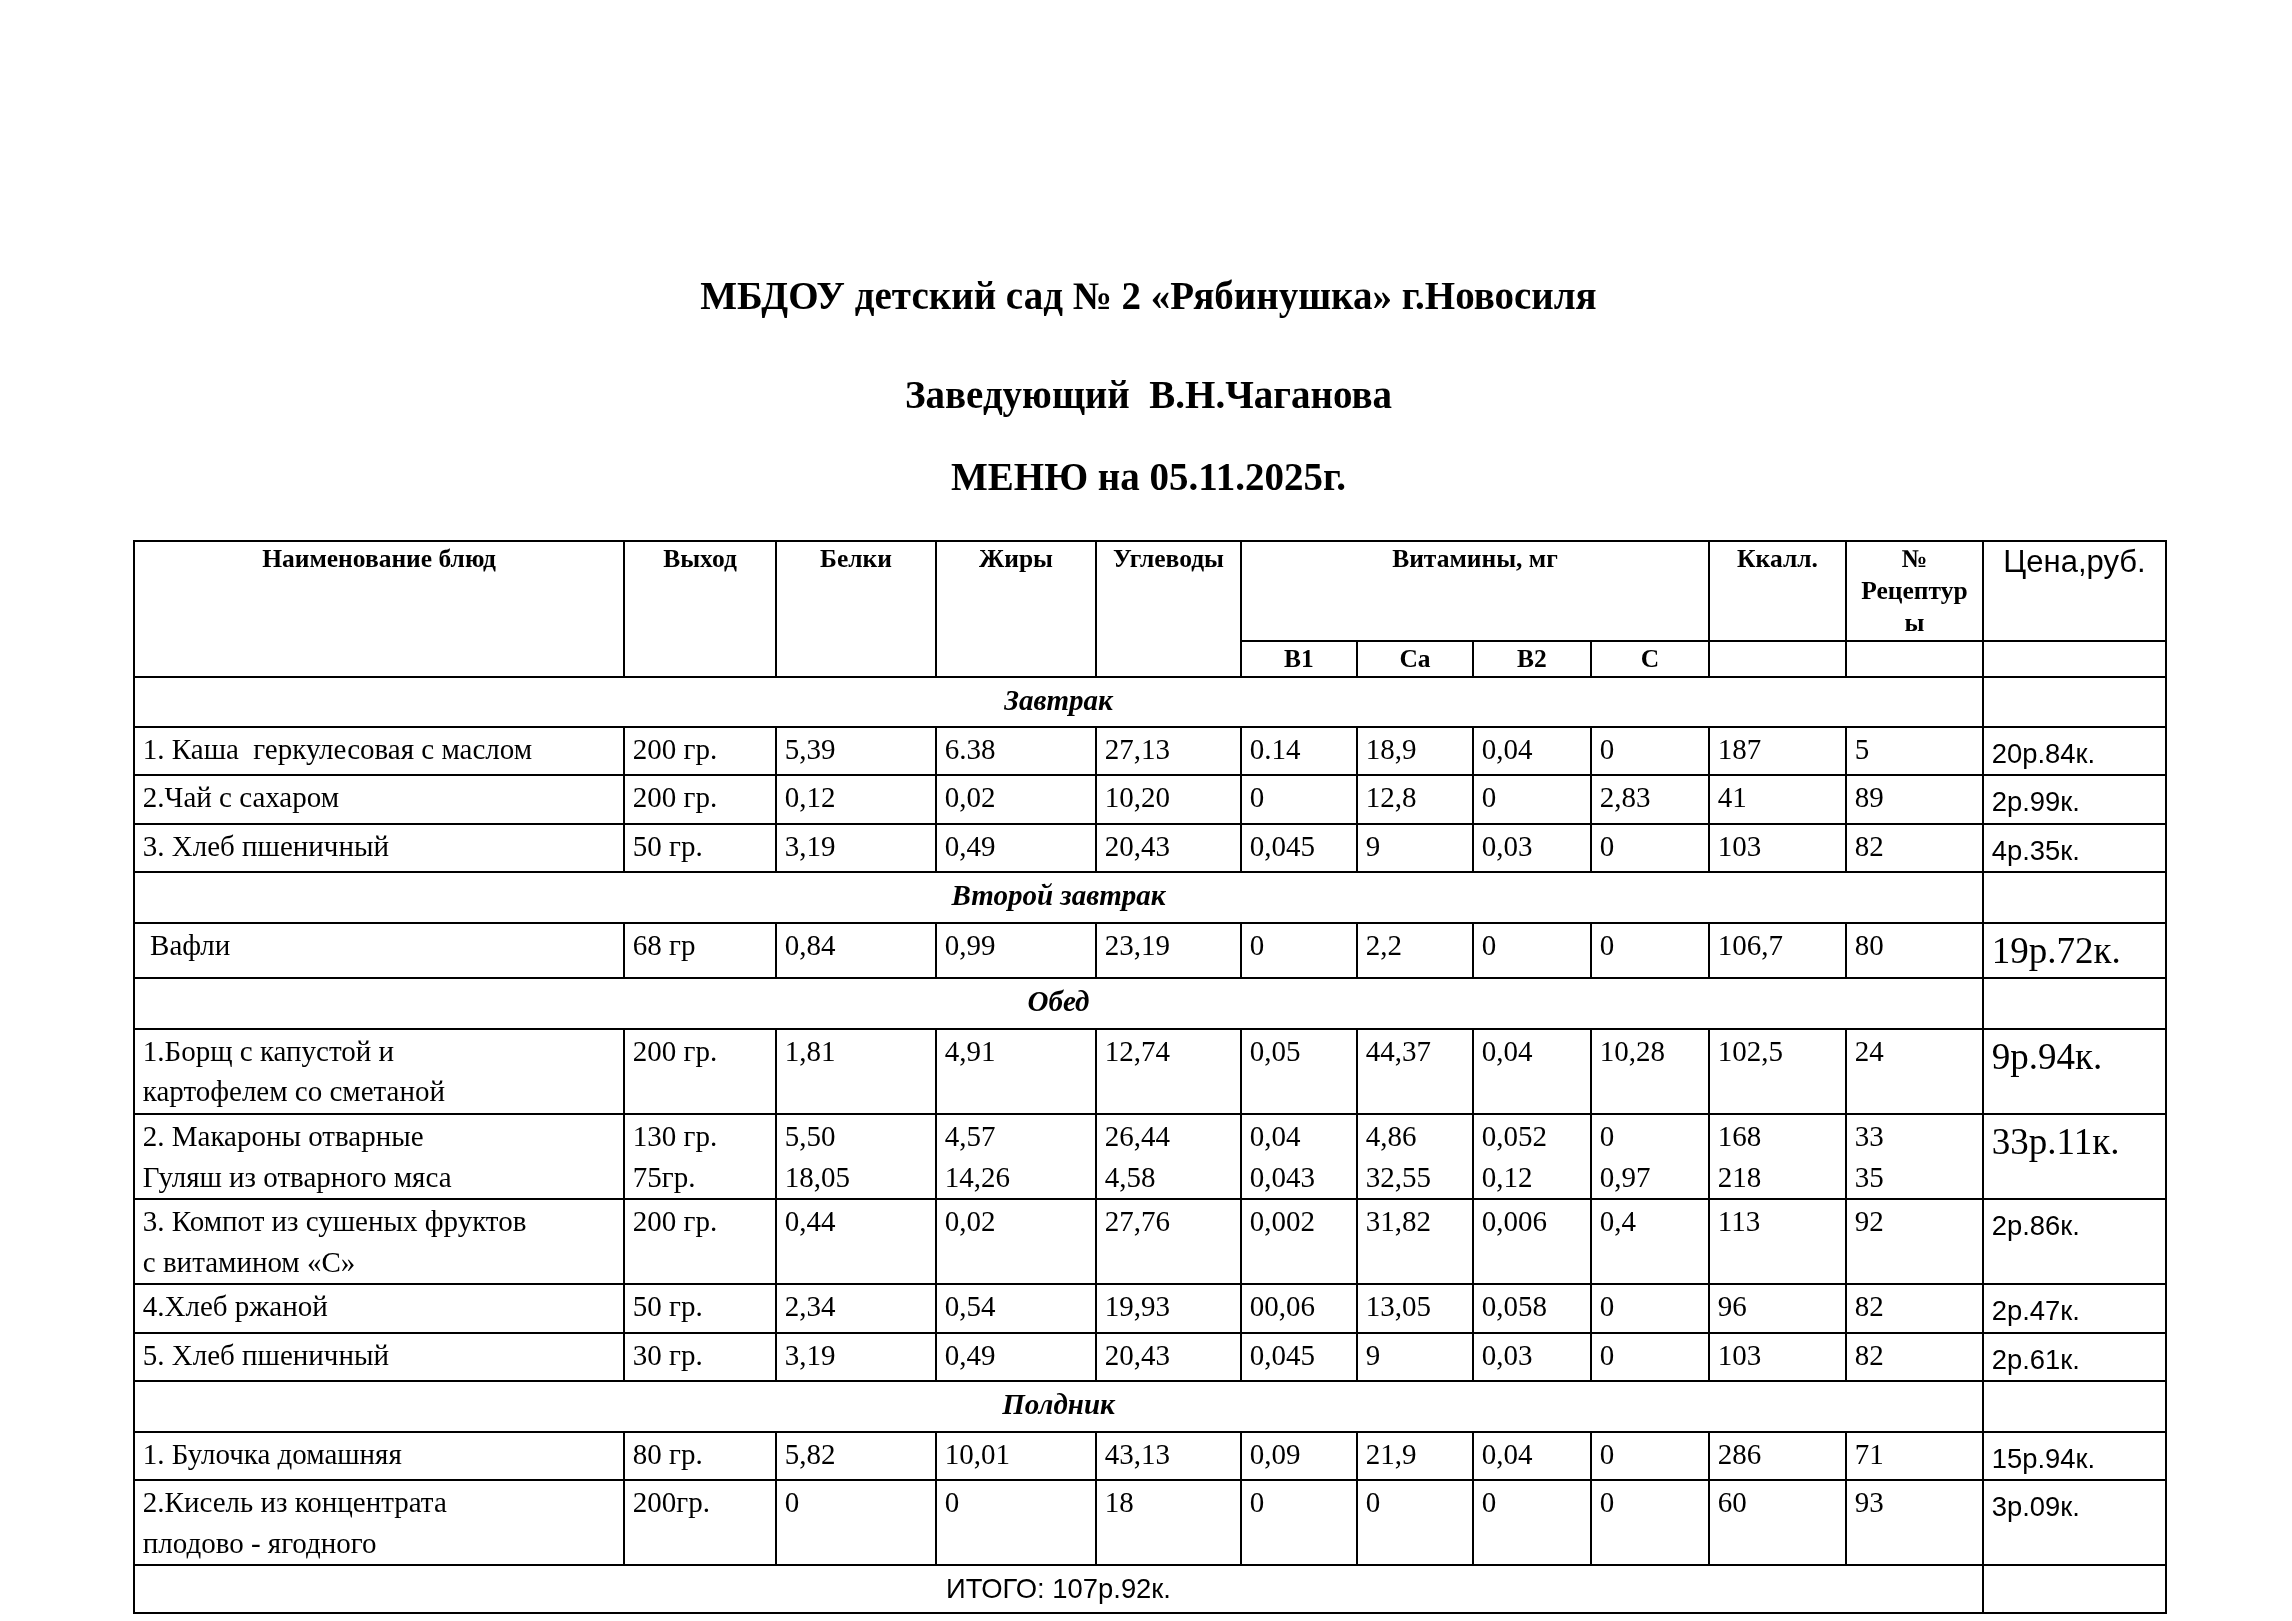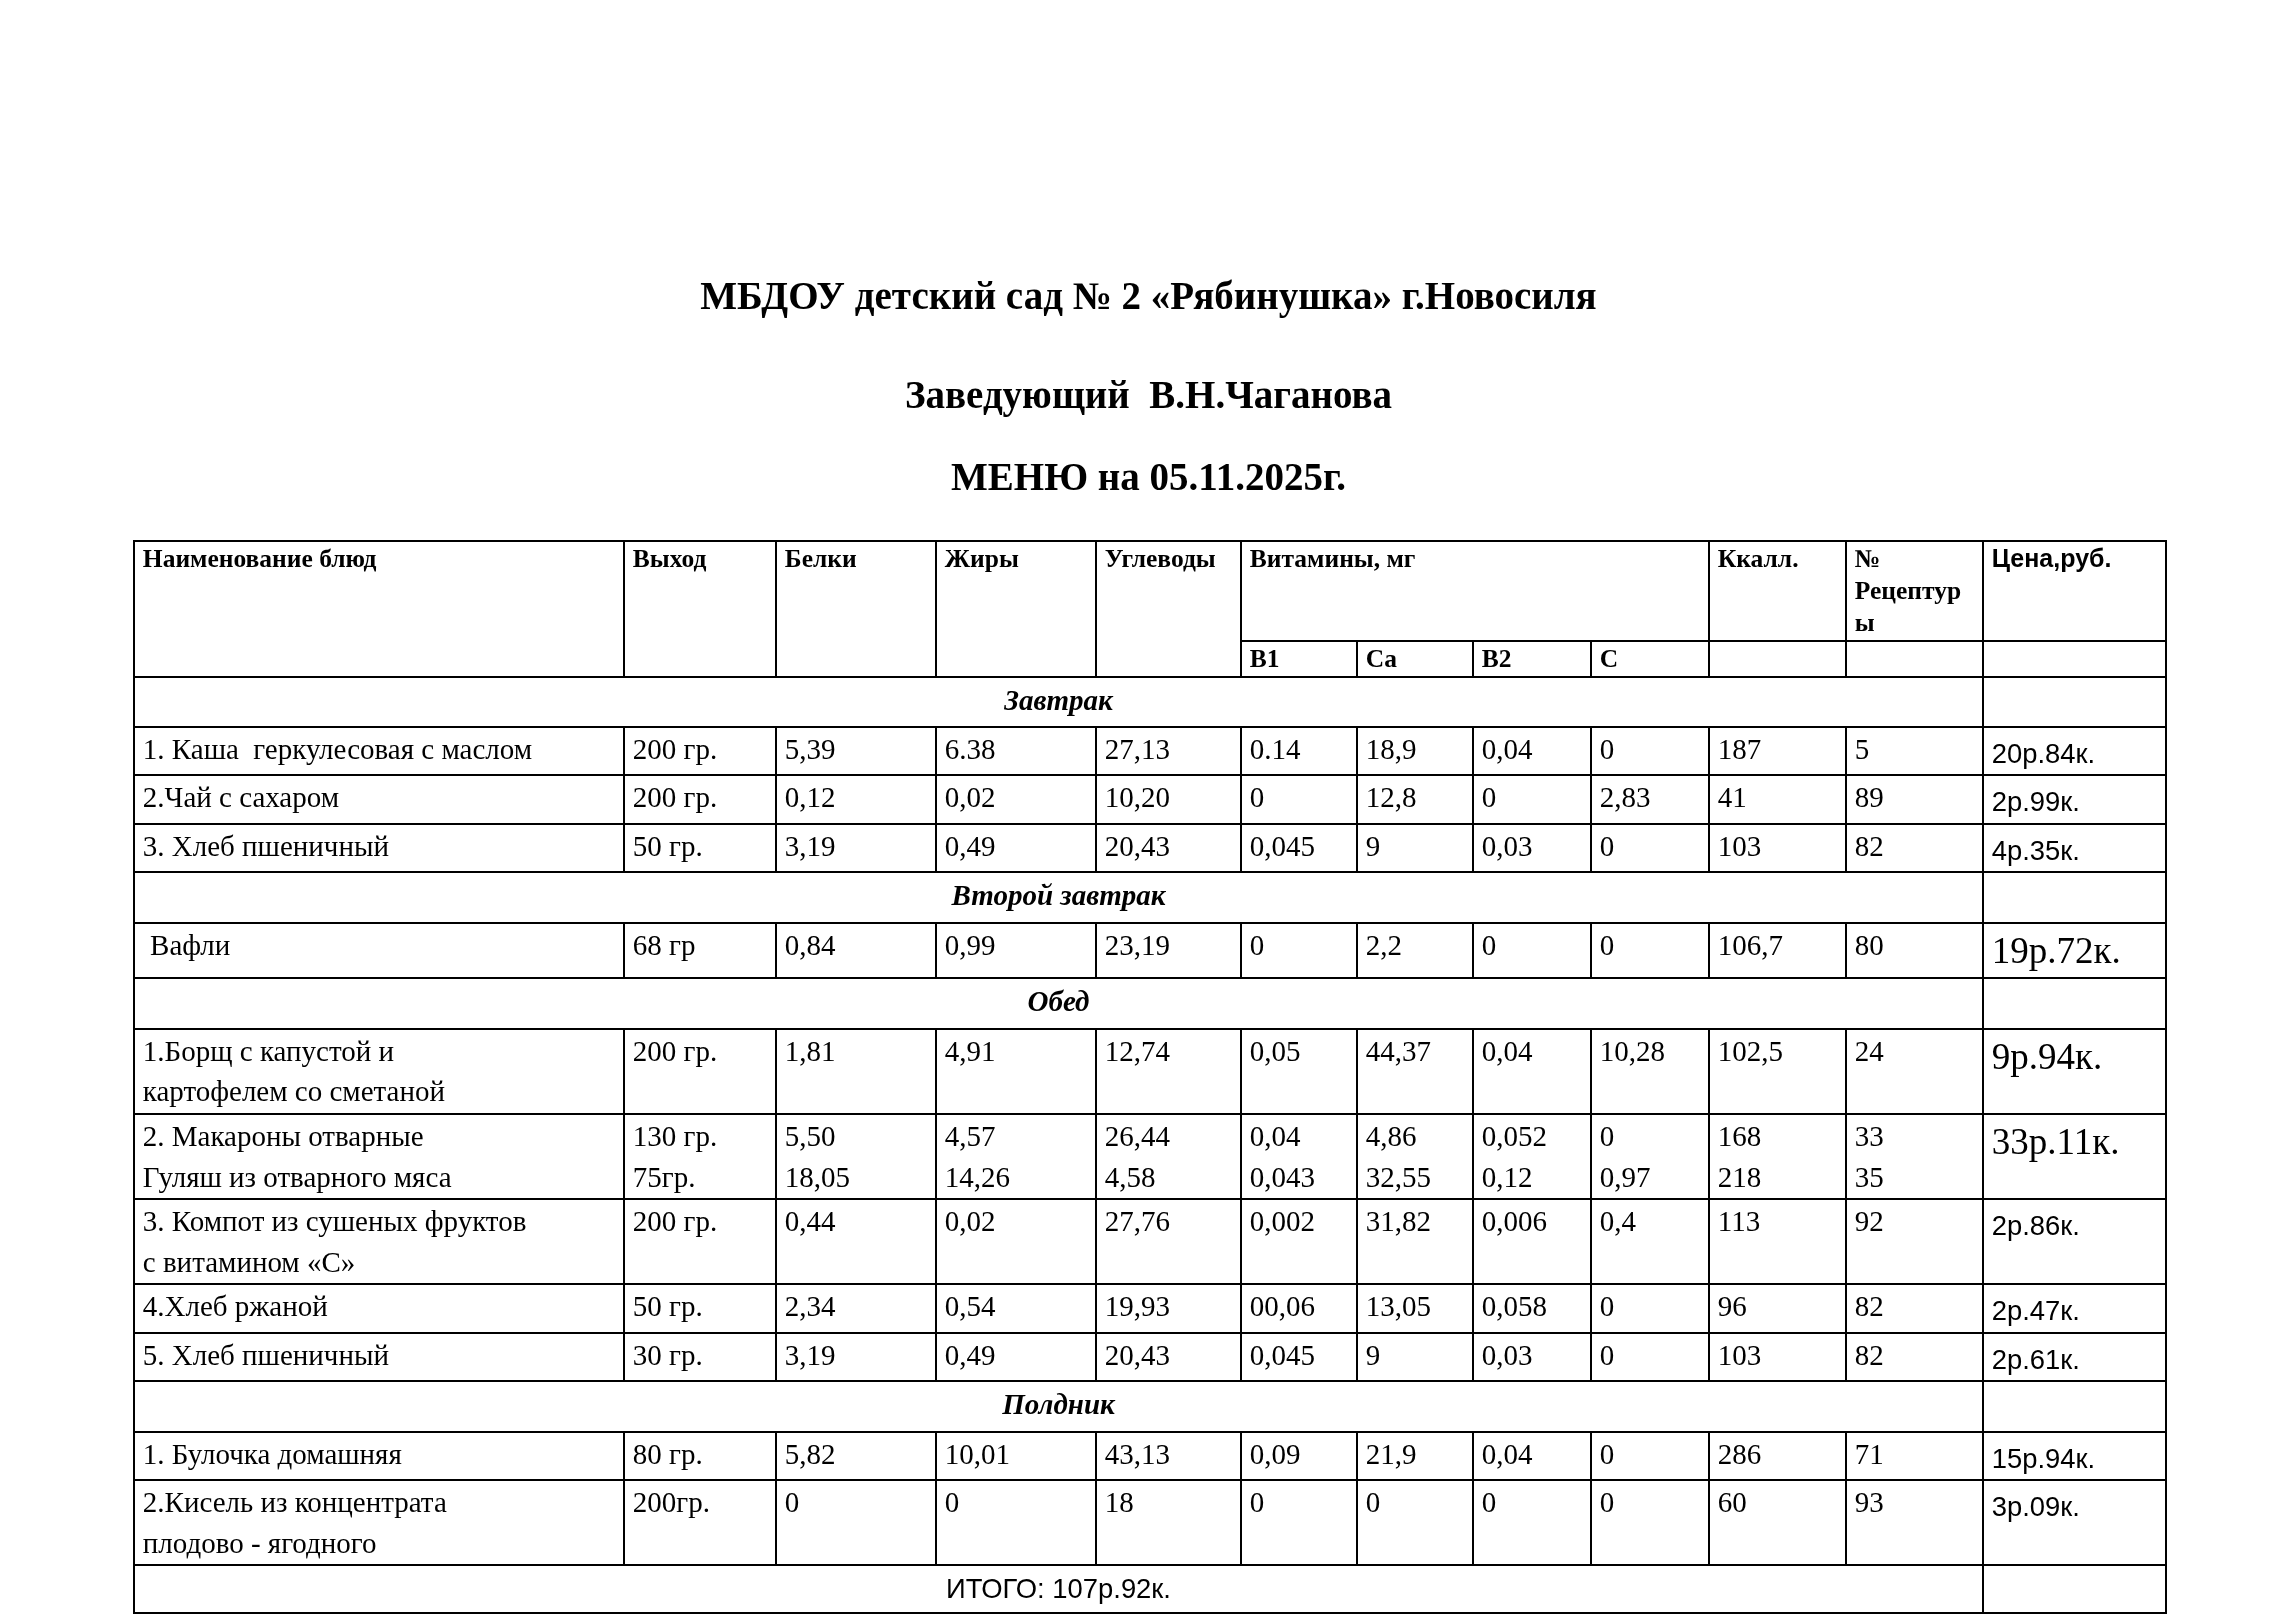--- a/index.html
+++ b/index.html
@@ -41,32 +41,32 @@
     border: 2px solid #000;
     vertical-align: top;
     padding: 1px 7.8px;
     overflow: hidden;
   }
   th {
     font-family: "Liberation Serif", serif;
     font-weight: bold;
     font-size: 25.5px;
     line-height: 1.25;
-    text-align: left;
+    text-align: center;
     white-space: pre-wrap;
   }
   thead tr.sub th {
     border-bottom: 2.9px solid #000;
     height: 29px;
   }
   thead tr.main th { height: 86px; }
   th.price-header {
     font-family: "Liberation Sans", sans-serif;
-    font-weight: 700;
-    font-size: 25px;
+    font-weight: 400;
+    font-size: 31px;
     margin-top: 20px;
   }
   td {
     font-family: "Liberation Serif", serif;
     font-size: 29px;
     line-height: 1.4;
     white-space: pre-wrap;
   }
   td.section-cell {
     text-align: center;

